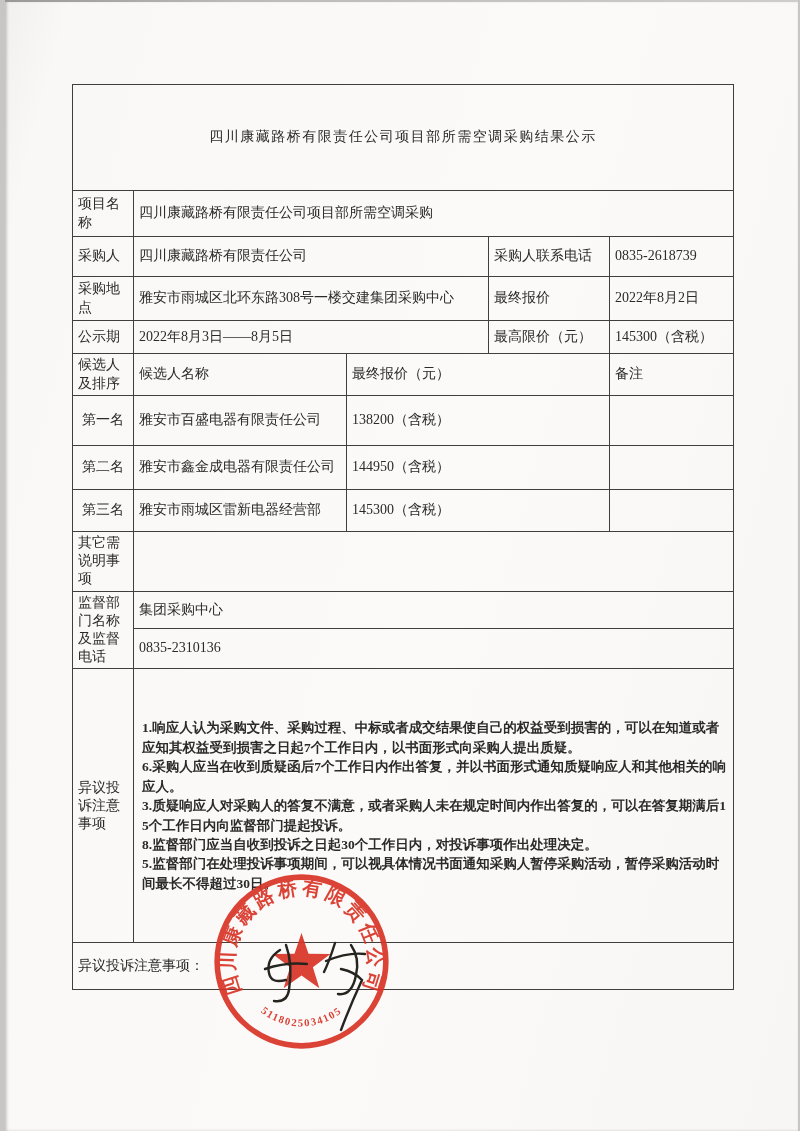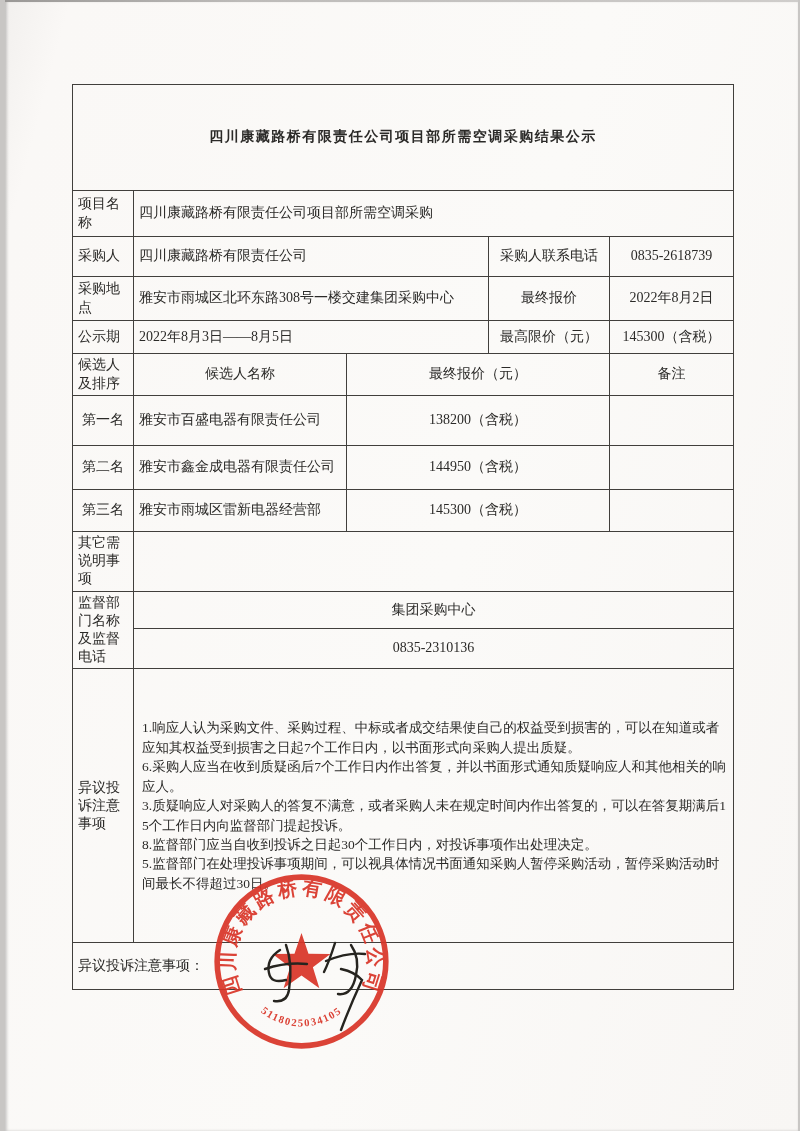--- a/index.html
+++ b/index.html
@@ -20,29 +20,29 @@
   }
   table.doc td{
     border:1.6px solid #413f3c;
     padding:2px 5px;
     font-size:14px;
     line-height:1.3;
     word-break:break-all;
     background:transparent;
   }
   td.title-cell{
-    text-align:center;font-weight:bold;font-size:22px;letter-spacing:1.5px;
+    text-align:center;font-weight:normal;font-size:22px;letter-spacing:1.5px;
     padding:8px 4px;
   }
   td.lbl{padding-left:4px;padding-right:3px;margin-left:20px;}
   td.rank{text-align:center;}
-  td.ctr{text-align:center;}
+  td.ctr{}
   td.top{vertical-align:top;padding-top:3px;}
   .obj-wrap{font-size:13.5px;line-height:1.44;padding:2px 3px 2px 4px;}
-  .obj-wrap div{margin:0;}
+  .obj-wrap div{margin:0;font-weight:bold;}
   .sig-cell{font-size:15px;padding-left:7px;}
   .stamp{position:absolute;left:208px;top:868px;width:188px;height:188px;opacity:.92;pointer-events:none;}
   .sig-svg{position:absolute;left:232px;top:916px;width:185px;height:120px;pointer-events:none;}
   .page-edge-top{position:absolute;left:5px;top:0;right:2px;height:2px;background:linear-gradient(90deg,#9a9896,#bdbbb9 30%,#cfcdcb);}
 </style>
 </head>
 <body>
 
 <div class="paper"></div>
 <div class="page-edge-top"></div>

